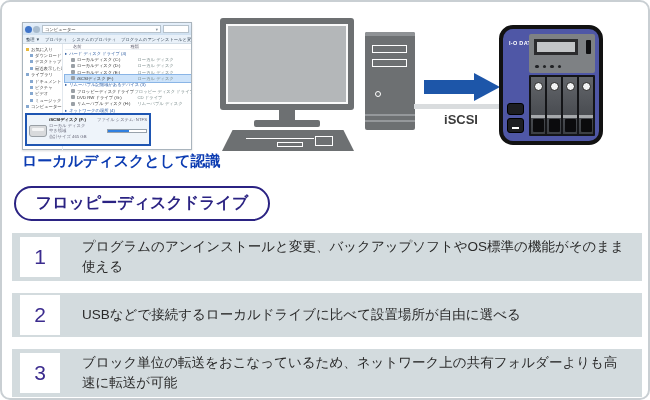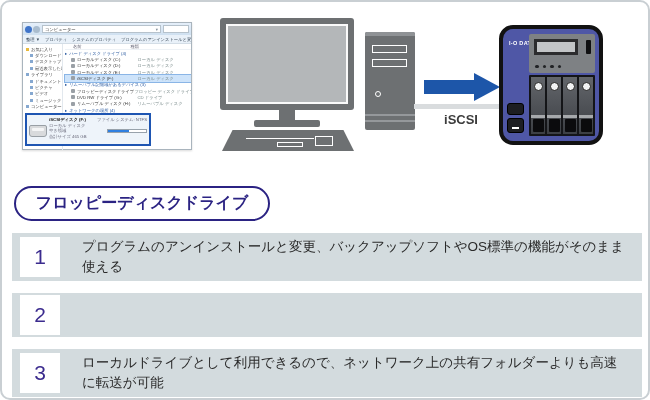--- a/index.html
+++ b/index.html
@@ -254,20 +254,21 @@
               <i></i>
             </span>
           </div>
         <div class="x-dline">
             <span class="muted"><span>合計サイズ</span> <span>465 GB</span></span>
           </div>
       </div>
     </div>
   </div>
 
+  <div class="caption">ローカルディスクとして認識</div>
 
   <div class="monitor">
       <div class="screen"></div>
     </div>
   <div class="neck"></div>
   <div class="mbase"></div>
   <div class="keyboard">
     <span class="kline"></span>
     <span class="kpad"></span>
     <span class="kspace"></span>
@@ -331,19 +332,20 @@
   <div class="pill">
       <span>フロッピーディスクドライブ</span>
     </div>
 
   <div class="merit m1">
     <div class="numbox">1</div>
     <div class="mtext">プログラムのアンインストールと変更、バックアップソフトやOS標準の機能がそのまま使える</div>
   </div>
   <div class="merit m2">
     <div class="numbox">2</div>
+    <div class="mtext">USBなどで接続するローカルドライブに比べて設置場所が自由に選べる</div>
   </div>
   <div class="merit m3">
     <div class="numbox">3</div>
-    <div class="mtext">ローカルドライブとして利用できるので、ネットワーク上の共有フォルダーよりも高速に転送が可能</div>
+    <div class="mtext">ブロック単位の転送をおこなっているため、ネットワーク上の共有フォルダーよりも高速に転送が可能</div>
   </div>
 
 </div>
 
 </body></html>

